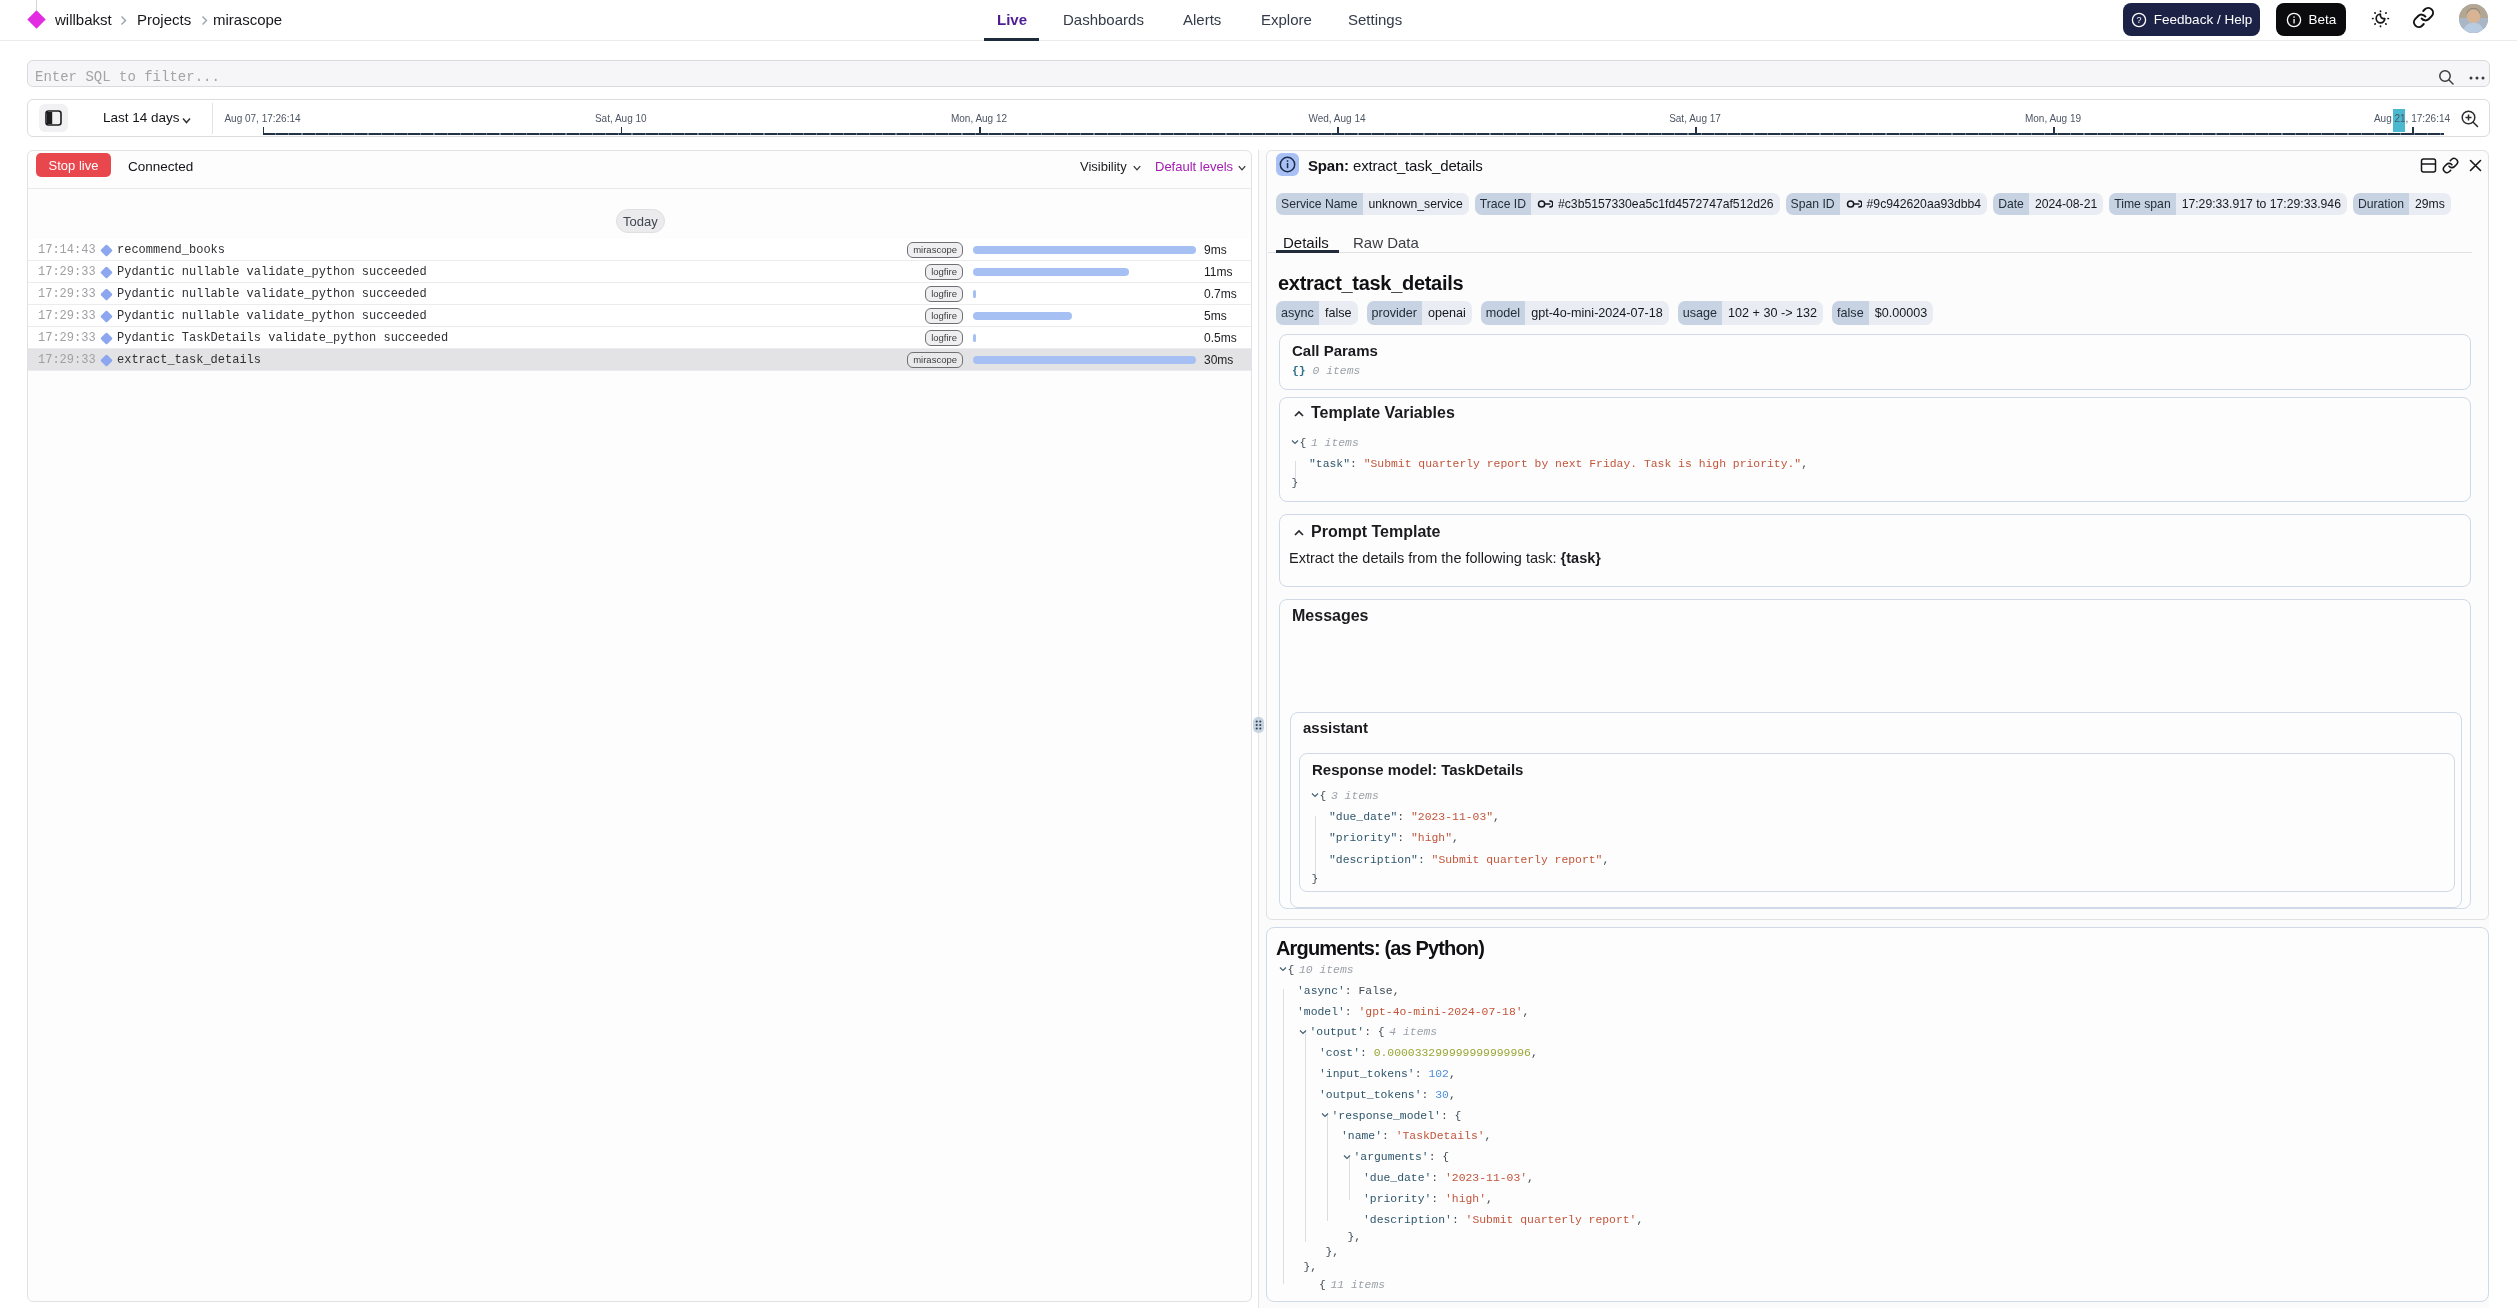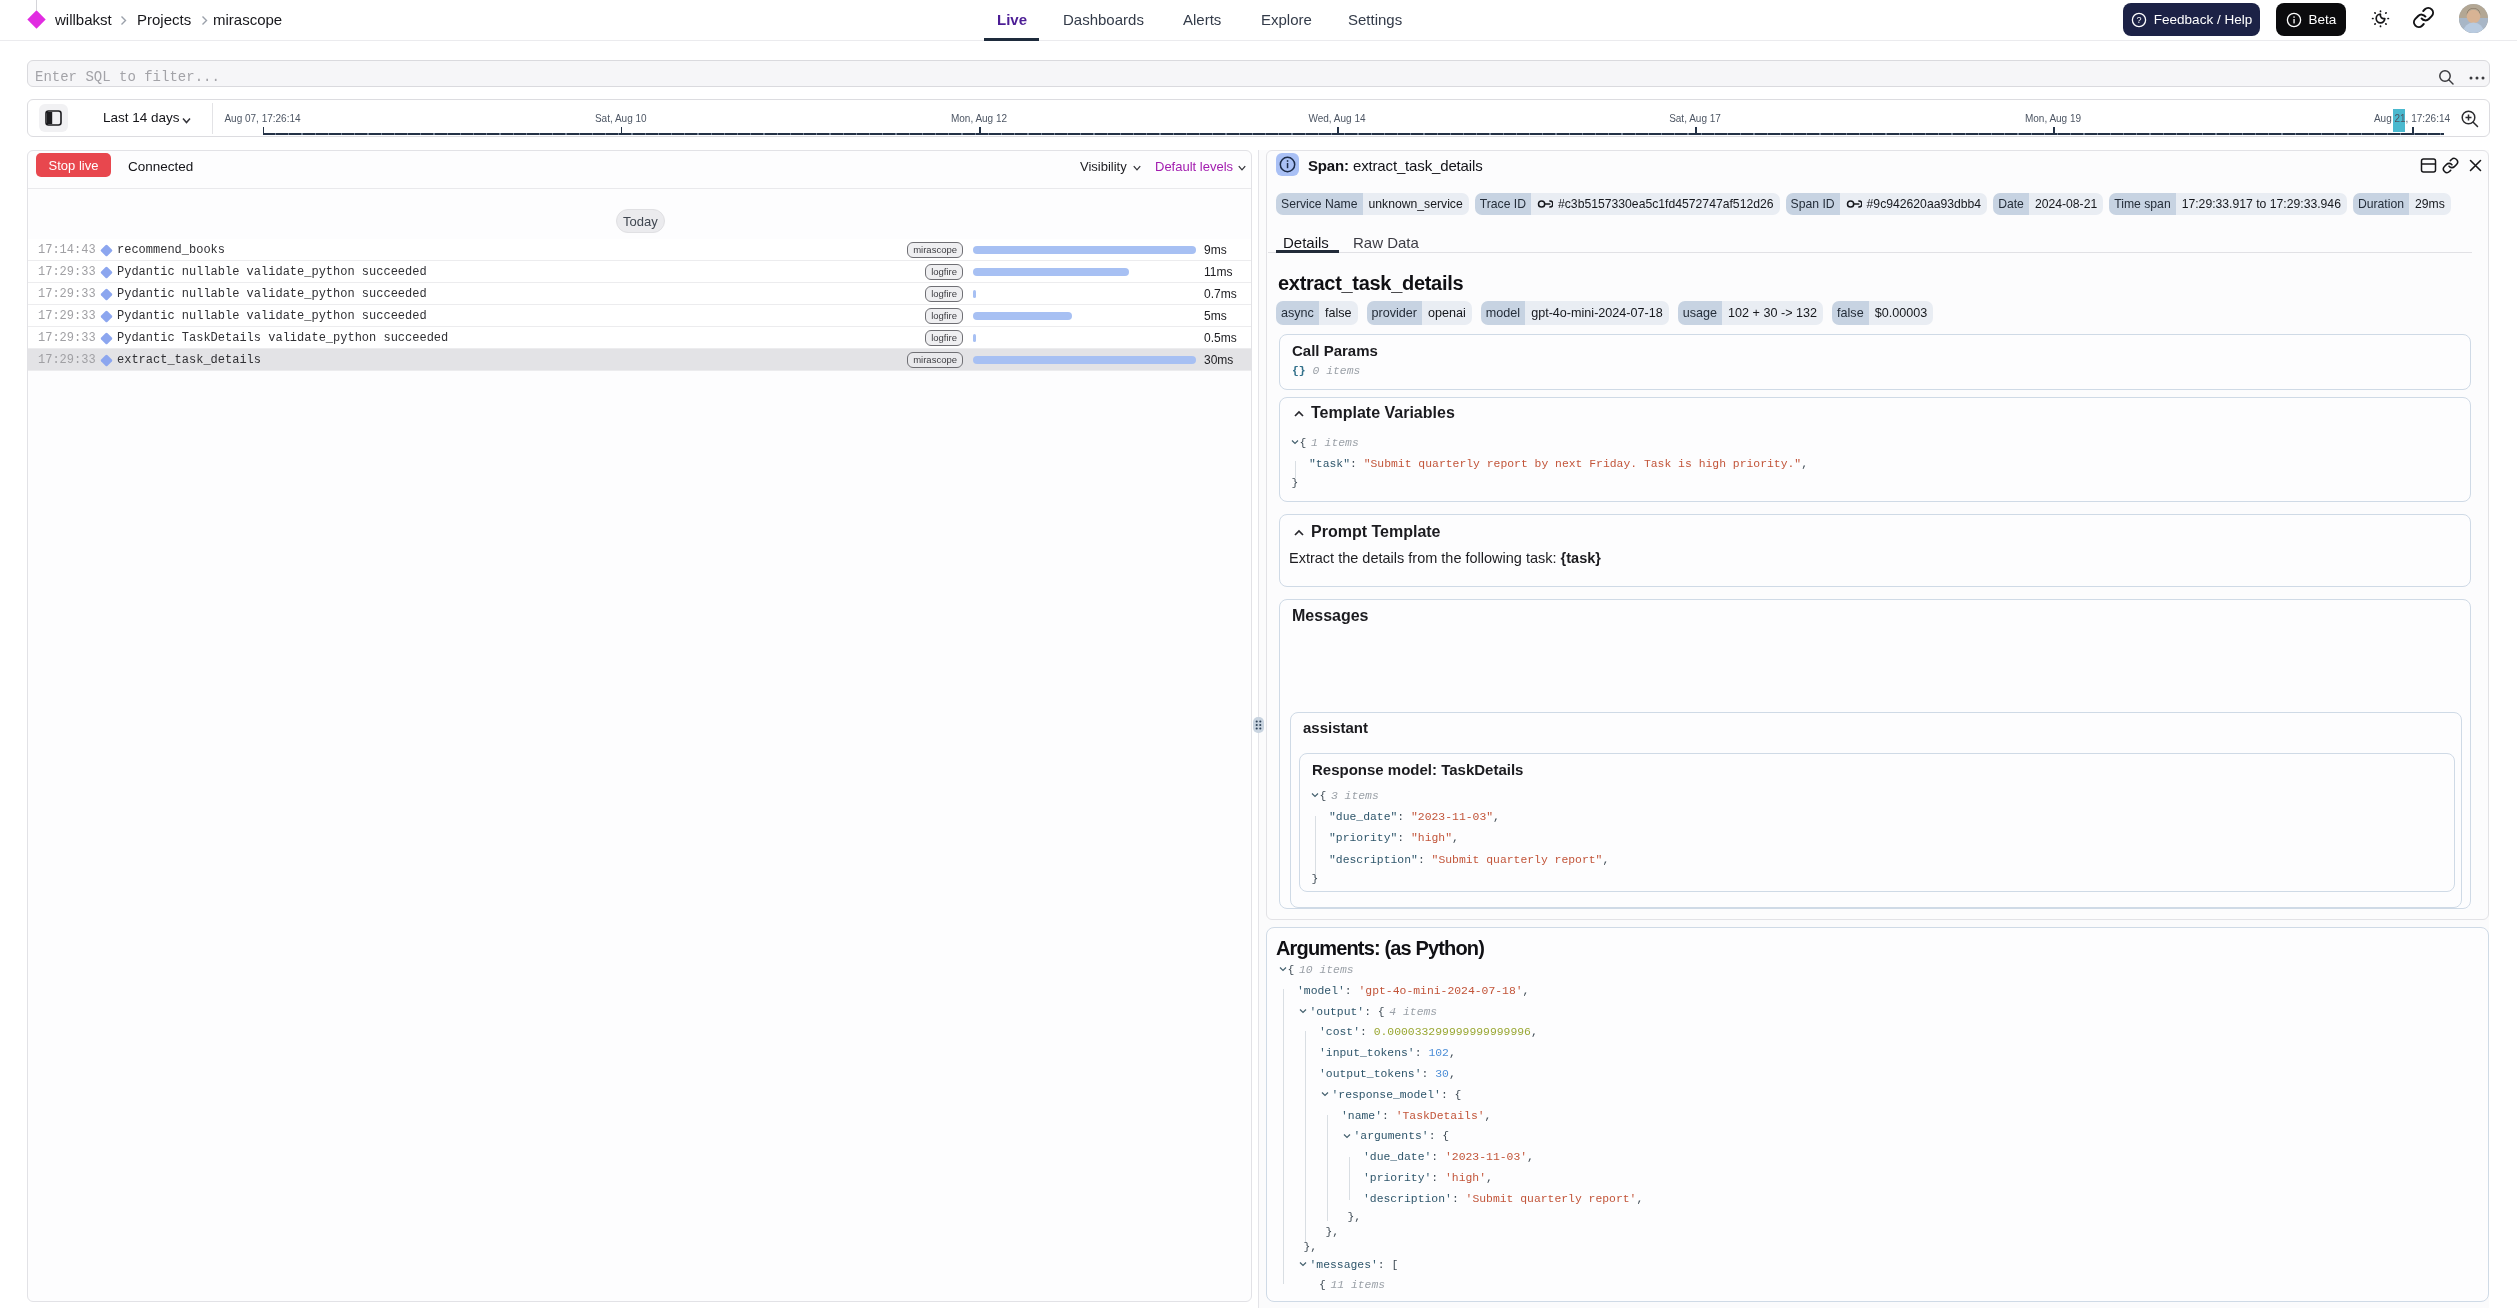--- a/index.html
+++ b/index.html
@@ -369,38 +369,36 @@
 <div class="card" style="left:1266px;top:927px;width:1223px;height:375px;border-radius:8px;overflow:hidden;z-index:2">
     <div class="abs" style="left:9px;top:9px;font-size:20px;font-weight:700;color:#101014;letter-spacing:-0.85px">Arguments: (as Python)</div>
     <div class="jt abs" style="left:12px;top:31px">
       <div class="gv" style="left:3.5px;top:30px;height:295px"></div>
       <div class="gv" style="left:25.5px;top:72px;height:211px"></div>
       <div class="gv" style="left:47.5px;top:156px;height:106px"></div>
       <div class="gv" style="left:69.5px;top:198px;height:43px"></div>
       <div class="jl"><svg width="8" height="21" viewBox="0 0 8 21">
           <path d="M1 8.5 L4 11.5 L7 8.5" stroke="#44606e" stroke-width="1.2" fill="none"></path>
         </svg><span class="pu" style="padding-left:0.5px">{</span><span class="it" style="padding-left:4.6px">10 items</span></div>
+      <div class="jl" style="height:20.8px;padding-left:18px"><span class="k">'async'</span><span class="pu">: False,</span></div>
       <div class="jl" style="height:20.8px;padding-left:18px"><span class="k">'model'</span><span class="pu">: </span><span class="s">'gpt-4o-mini-2024-07-18'</span><span class="pu">,</span></div>
       <div class="jl" style="height:20.8px;padding-left:19.5px"><svg width="8" height="21" viewBox="0 0 8 21">
           <path d="M1 8.5 L4 11.5 L7 8.5" stroke="#44606e" stroke-width="1.2" fill="none"></path>
         </svg><span class="k" style="padding-left:3px">'output'</span><span class="pu">: {</span><span class="it" style="padding-left:4.6px">4 items</span></div>
       <div class="jl" style="height:20.8px;padding-left:40px"><span class="k">'cost'</span><span class="pu">: </span><span class="f">0.000033299999999999996</span><span class="pu">,</span></div>
       <div class="jl" style="height:20.8px;padding-left:40px"><span class="k">'input_tokens'</span><span class="pu">: </span><span class="n">102</span><span class="pu">,</span></div>
       <div class="jl" style="height:20.8px;padding-left:40px"><span class="k">'output_tokens'</span><span class="pu">: </span><span class="n">30</span><span class="pu">,</span></div>
       <div class="jl" style="height:20.8px;padding-left:41.5px"><svg width="8" height="21" viewBox="0 0 8 21">
           <path d="M1 8.5 L4 11.5 L7 8.5" stroke="#44606e" stroke-width="1.2" fill="none"></path>
         </svg><span class="k" style="padding-left:3px">'response_model'</span><span class="pu">: {</span></div>
       <div class="jl" style="height:20.8px;padding-left:62px"><span class="k">'name'</span><span class="pu">: </span><span class="s">'TaskDetails'</span><span class="pu">,</span></div>
       <div class="jl" style="height:20.8px;padding-left:63.5px"><svg width="8" height="21" viewBox="0 0 8 21">
           <path d="M1 8.5 L4 11.5 L7 8.5" stroke="#44606e" stroke-width="1.2" fill="none"></path>
         </svg><span class="k" style="padding-left:3px">'arguments'</span><span class="pu">: {</span></div>
       <div class="jl" style="height:20.8px;padding-left:84px"><span class="k">'due_date'</span><span class="pu">: </span><span class="s">'2023-11-03'</span><span class="pu">,</span></div>
       <div class="jl" style="height:20.8px;padding-left:84px"><span class="k">'priority'</span><span class="pu">: </span><span class="s">'high'</span><span class="pu">,</span></div>
       <div class="jl" style="height:20.8px;padding-left:84px"><span class="k">'description'</span><span class="pu">: </span><span class="s">'Submit quarterly report'</span><span class="pu">,</span></div>
       <div class="jl" style="height:15px;padding-left:68.5px"><span class="pu">},</span></div>
       <div class="jl" style="height:15px;padding-left:46.5px"><span class="pu">},</span></div>
       <div class="jl" style="height:15px;padding-left:24.5px"><span class="pu">},</span></div>
-      <div class="jl" style="height:20.8px;padding-left:19.5px"><svg width="8" height="21" viewBox="0 0 8 21">
-          <path d="M1 8.5 L4 11.5 L7 8.5" stroke="#44606e" stroke-width="1.2" fill="none"></path>
-        </svg><span class="k" style="padding-left:3px">'messages'</span><span class="pu">: [</span></div>
       <div class="jl" style="height:20.8px;padding-left:40px"><span class="pu">{</span><span class="it" style="padding-left:4.6px">11 items</span></div>
     </div>
 </div>
 
 </body></html>

